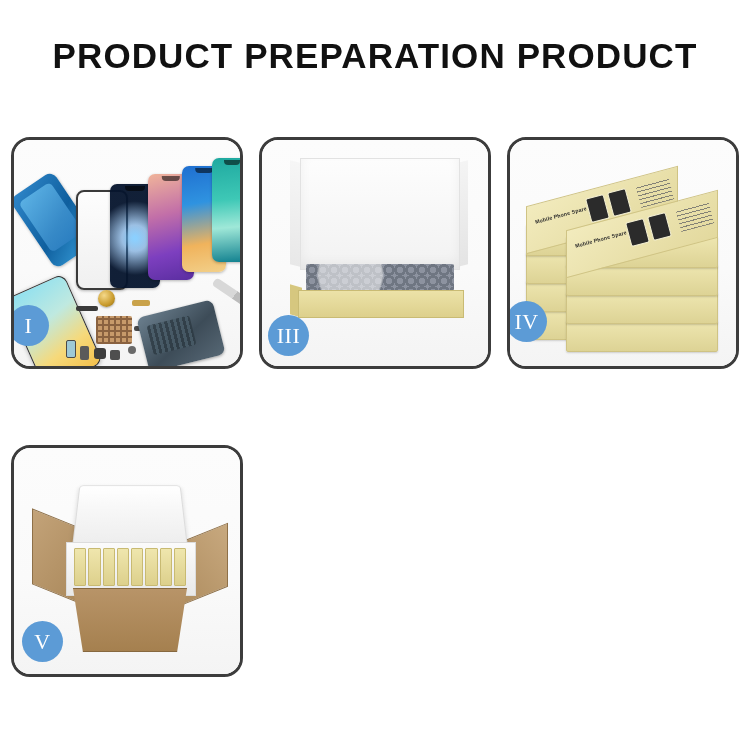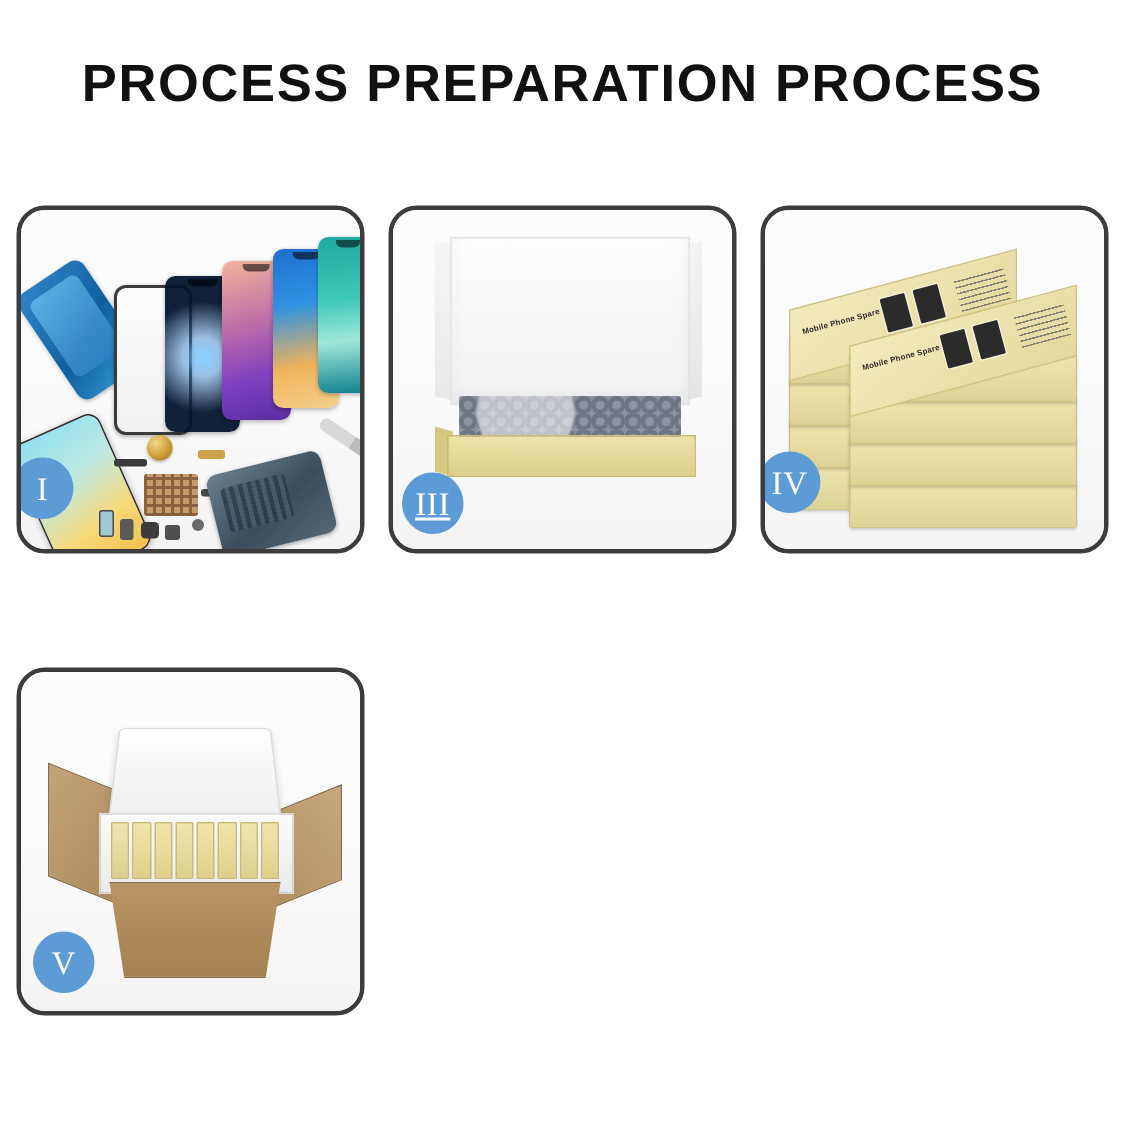--- a/index.html
+++ b/index.html
@@ -77,21 +77,21 @@
     font-family: "Liberation Serif", serif;
     font-size: 22px;
     display: flex;
     align-items: center;
     justify-content: center;
     letter-spacing: 0.5px;
     z-index: 9;
   }
   .badge-i   { left: -6px; bottom: 20px; }
   .badge-ii  { left: 8px;  bottom: 16px; }
-  .badge-iii { left: 6px;  bottom: 10px; text-decoration: underline; }
+  .badge-iii { left: 6px;  bottom: 10px; }
   .badge-iv  { left: -4px; bottom: 24px;  }
   .badge-v   { left: 8px;  bottom: 12px; }
   .badge-vi  { left: 14px; bottom: 16px; }
 
   
   .p1-phone {
     position: absolute;
     border-radius: 7px;
     box-shadow: 0 1px 3px rgba(0,0,0,.28);
     overflow: hidden;
@@ -337,21 +337,21 @@
     background: rgba(150,124,86,.75);
     transform: skewX(-28deg);
   }
   .p6-tab1 { position:absolute; left:46px; top:96px; width:18px; height:16px; background:rgba(140,113,76,.75); }
   .p6-tab2 { position:absolute; left:48px; top:162px; width:18px; height:16px; background:rgba(140,113,76,.75); }
 </style>
 </head>
 <body>
 
 <div class="header">
-  <div class="title">PROCESS PREPARATION PROCESS</div>
+  <div class="title">PRODUCT PREPARATION PRODUCT</div>
 </div>
 
 <div class="grid">
 
   <div class="panel">
     <div class="stage">
       <div class="p1-phone p1-back"></div>
       <div class="p1-phone p1-glass"></div>
       <div class="p1-phone p1-s1">
         <div class="p1-s1i"></div>

